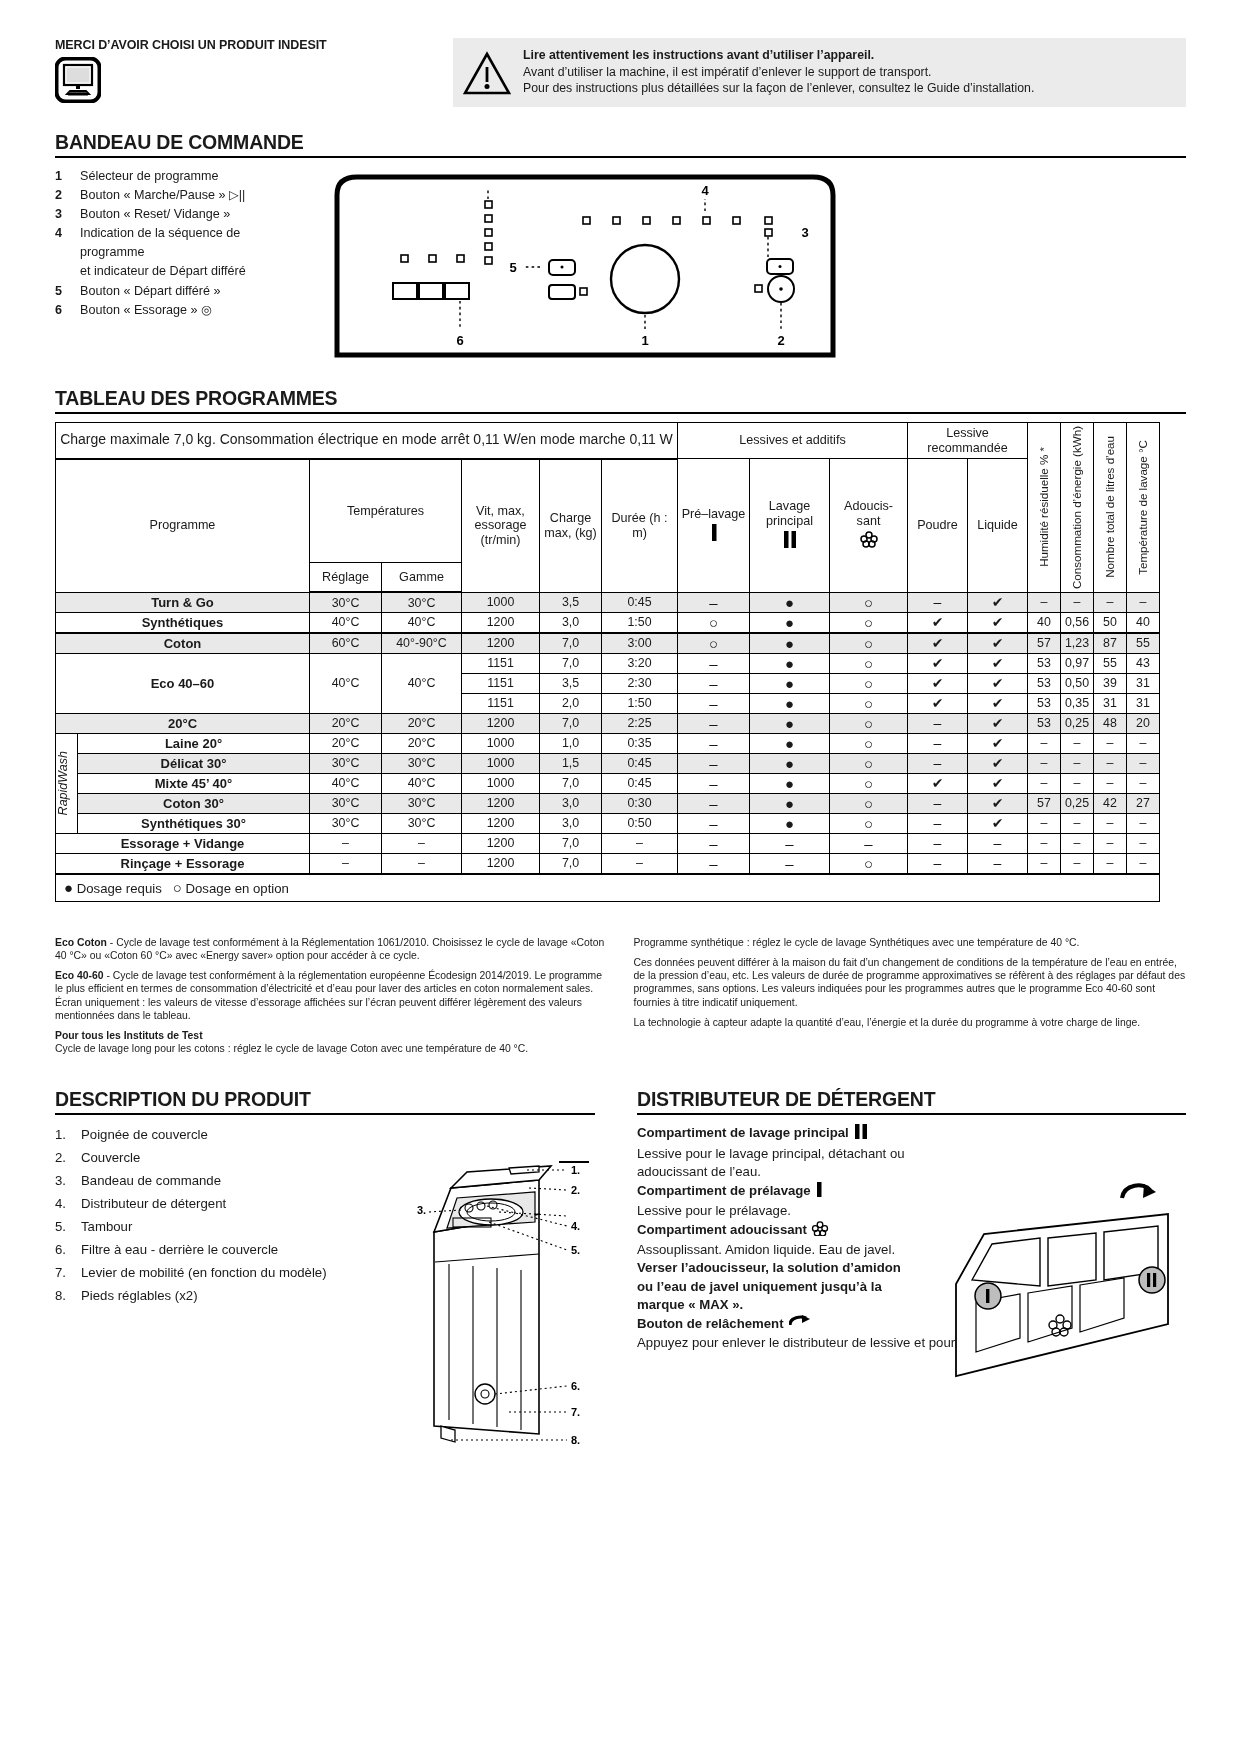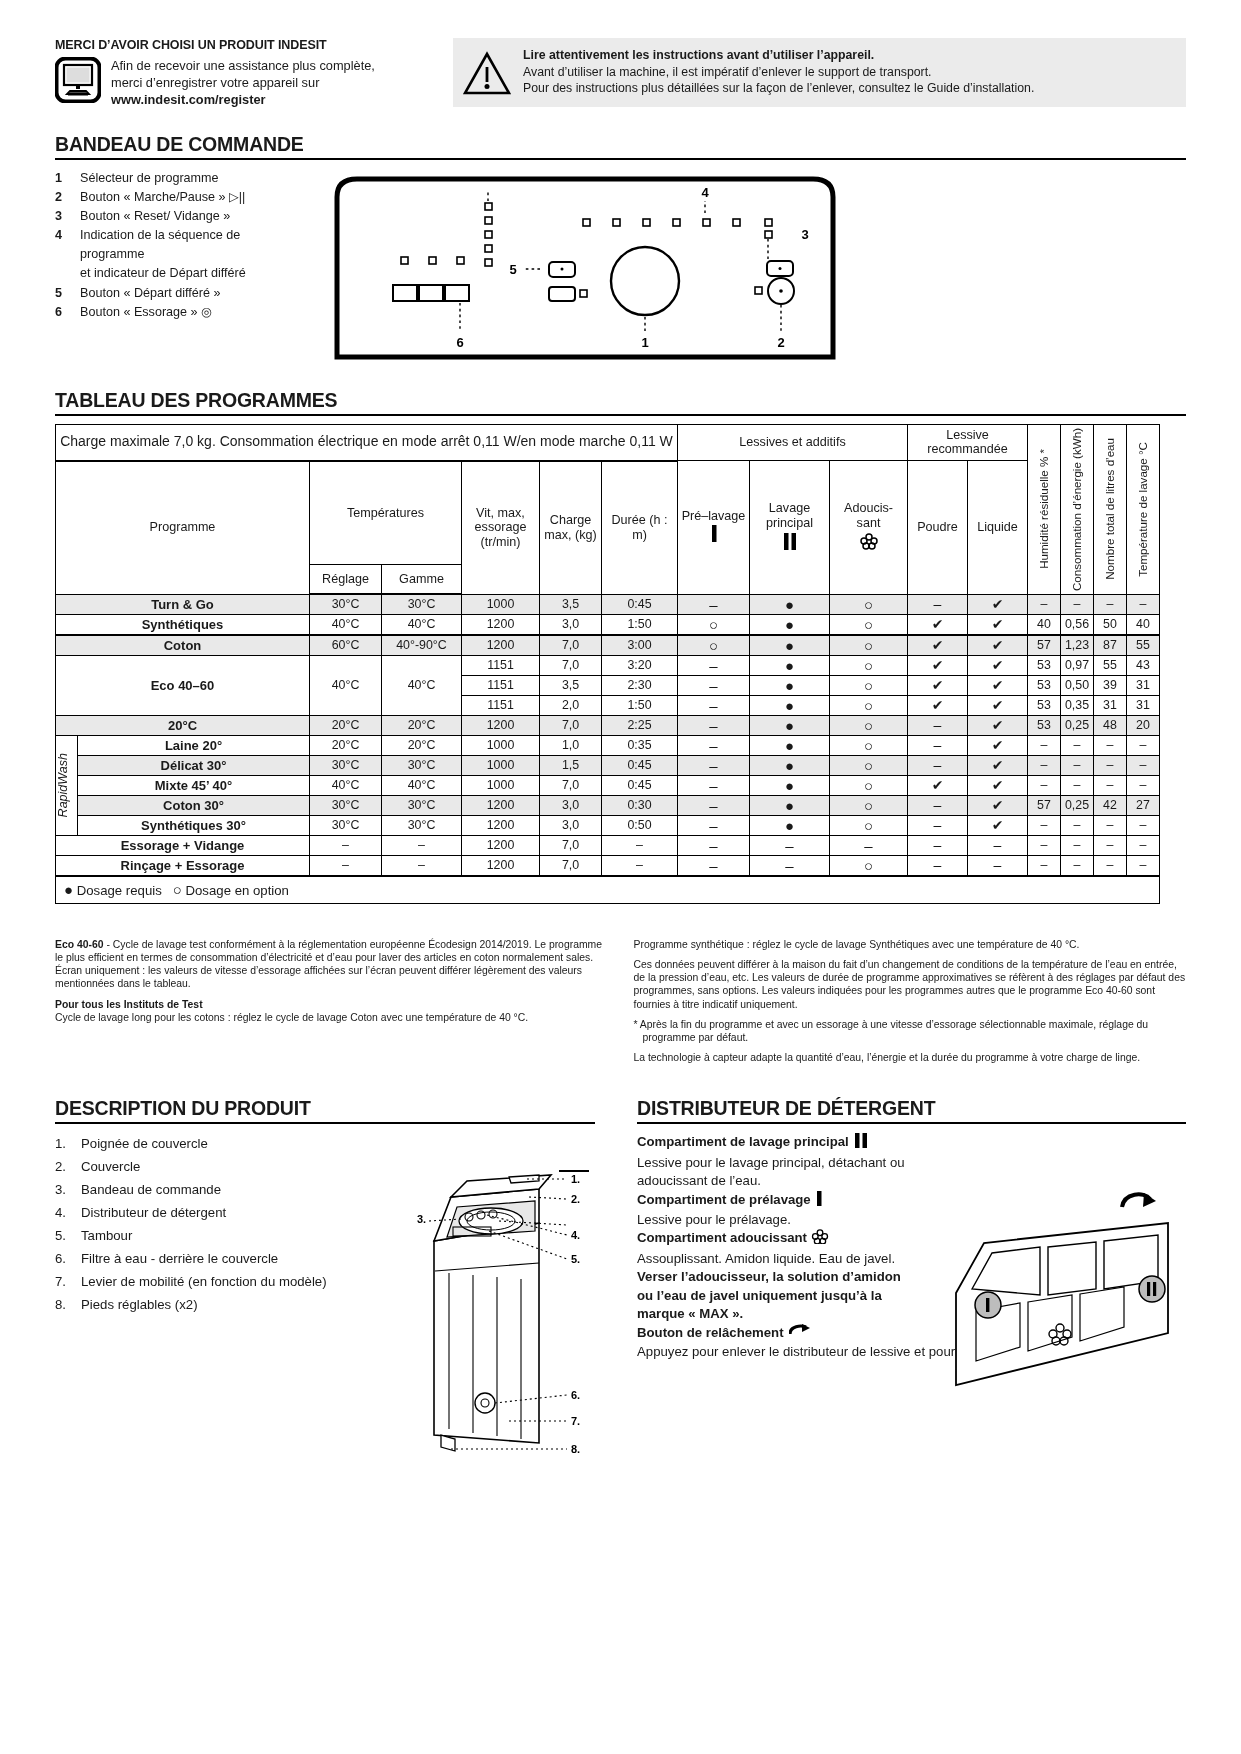--- a/index.html
+++ b/index.html
@@ -104,25 +104,20 @@
             <rect x="1.5" y="1.5" width="43" height="43" rx="9" fill="none" stroke="#000" stroke-width="4"></rect>
             <rect x="9" y="8" width="28" height="20" fill="none" stroke="#000" stroke-width="2.2"></rect>
             <rect x="11.5" y="10.5" width="23" height="15" fill="#ddd"></rect>
             <rect x="21" y="28" width="4" height="4" fill="#000"></rect>
             <path d="M15 34 L31 34 L34 37 L12 37 Z" fill="none" stroke="#000" stroke-width="1.8"></path>
             <line x1="15" y1="35.4" x2="31" y2="35.4" stroke="#000" stroke-width="0.8"></line>
             <line x1="14" y1="36.6" x2="32" y2="36.6" stroke="#000" stroke-width="0.8"></line>
             <line x1="13" y1="38" x2="33" y2="38" stroke="#000" stroke-width="1"></line>
           </svg>
         </span>
-        <div class="reg-text">
-          <div>Afin de recevoir une assistance plus complète,</div>
-          <div>merci d’enregistrer votre appareil sur</div>
-          <div><b>www.indesit.com/register</b></div>
-        </div>
       </div>
     </div>
 
     <div class="warnbox">
       <span class="warn-tri">
         <svg viewBox="0 0 48 44" width="48" height="44">
           <path d="M24 3 L46 42 L2 42 Z" fill="none" stroke="#000" stroke-width="2.6"></path>
           <rect x="22.6" y="16" width="2.8" height="15" fill="#000"></rect>
           <circle cx="24" cy="35.5" r="2.5" fill="#000"></circle>
         </svg>
@@ -554,28 +549,28 @@
         &nbsp;
         <span class="dot-o">○</span>
         <span>Dosage en option</span>
       </td>
     </tr>
   </tbody>
     </table>
 
   <div class="foot">
     <div class="foot-col">
+      <p><b>Eco Coton</b><span> - Cycle de lavage test conformément à la Réglementation 1061/2010. Choisissez le cycle de lavage «Coton 40 °C» ou «Coton 60 °C» avec «Energy saver» option pour accéder à ce cycle.</span></p>
       <p><b>Eco 40-60</b><span> - Cycle de lavage test conformément à la réglementation européenne Écodesign 2014/2019. Le programme le plus efficient en termes de consommation d’électricité et d’eau pour laver des articles en coton normalement sales. Écran uniquement : les valeurs de vitesse d’essorage affichées sur l’écran peuvent différer légèrement des valeurs mentionnées dans le tableau.</span></p>
       <p style="margin-bottom:0"><b>Pour tous les Instituts de Test</b></p>
       <p>Cycle de lavage long pour les cotons :  réglez le cycle de lavage Coton avec une température de 40 °C.</p>
     </div>
     <div class="foot-col">
       <p>Programme synthétique :  réglez le cycle de lavage Synthétiques avec une température de 40 °C.</p>
       <p>Ces données peuvent différer à la maison du fait d’un changement de conditions de la température de l’eau en entrée, de la pression d’eau, etc. Les valeurs de durée de programme approximatives se réfèrent à des réglages par défaut des programmes, sans options. Les valeurs indiquées pour les programmes autres que le programme Eco 40-60 sont fournies à titre indicatif uniquement.</p>
-      <p class="ind">* Après la fin du programme et avec un essorage à une vitesse d’essorage sélectionnable maximale, réglage du programme par défaut.</p>
       <p>La technologie à capteur adapte la quantité d’eau, l’énergie et la durée du programme à votre charge de linge.</p>
     </div>
   </div>
 
   <div class="bottom">
 
     <div class="bl">
       <div class="sect-title">DESCRIPTION DU PRODUIT</div>
       <div class="bl-inner">
         <ul class="desc-list">

